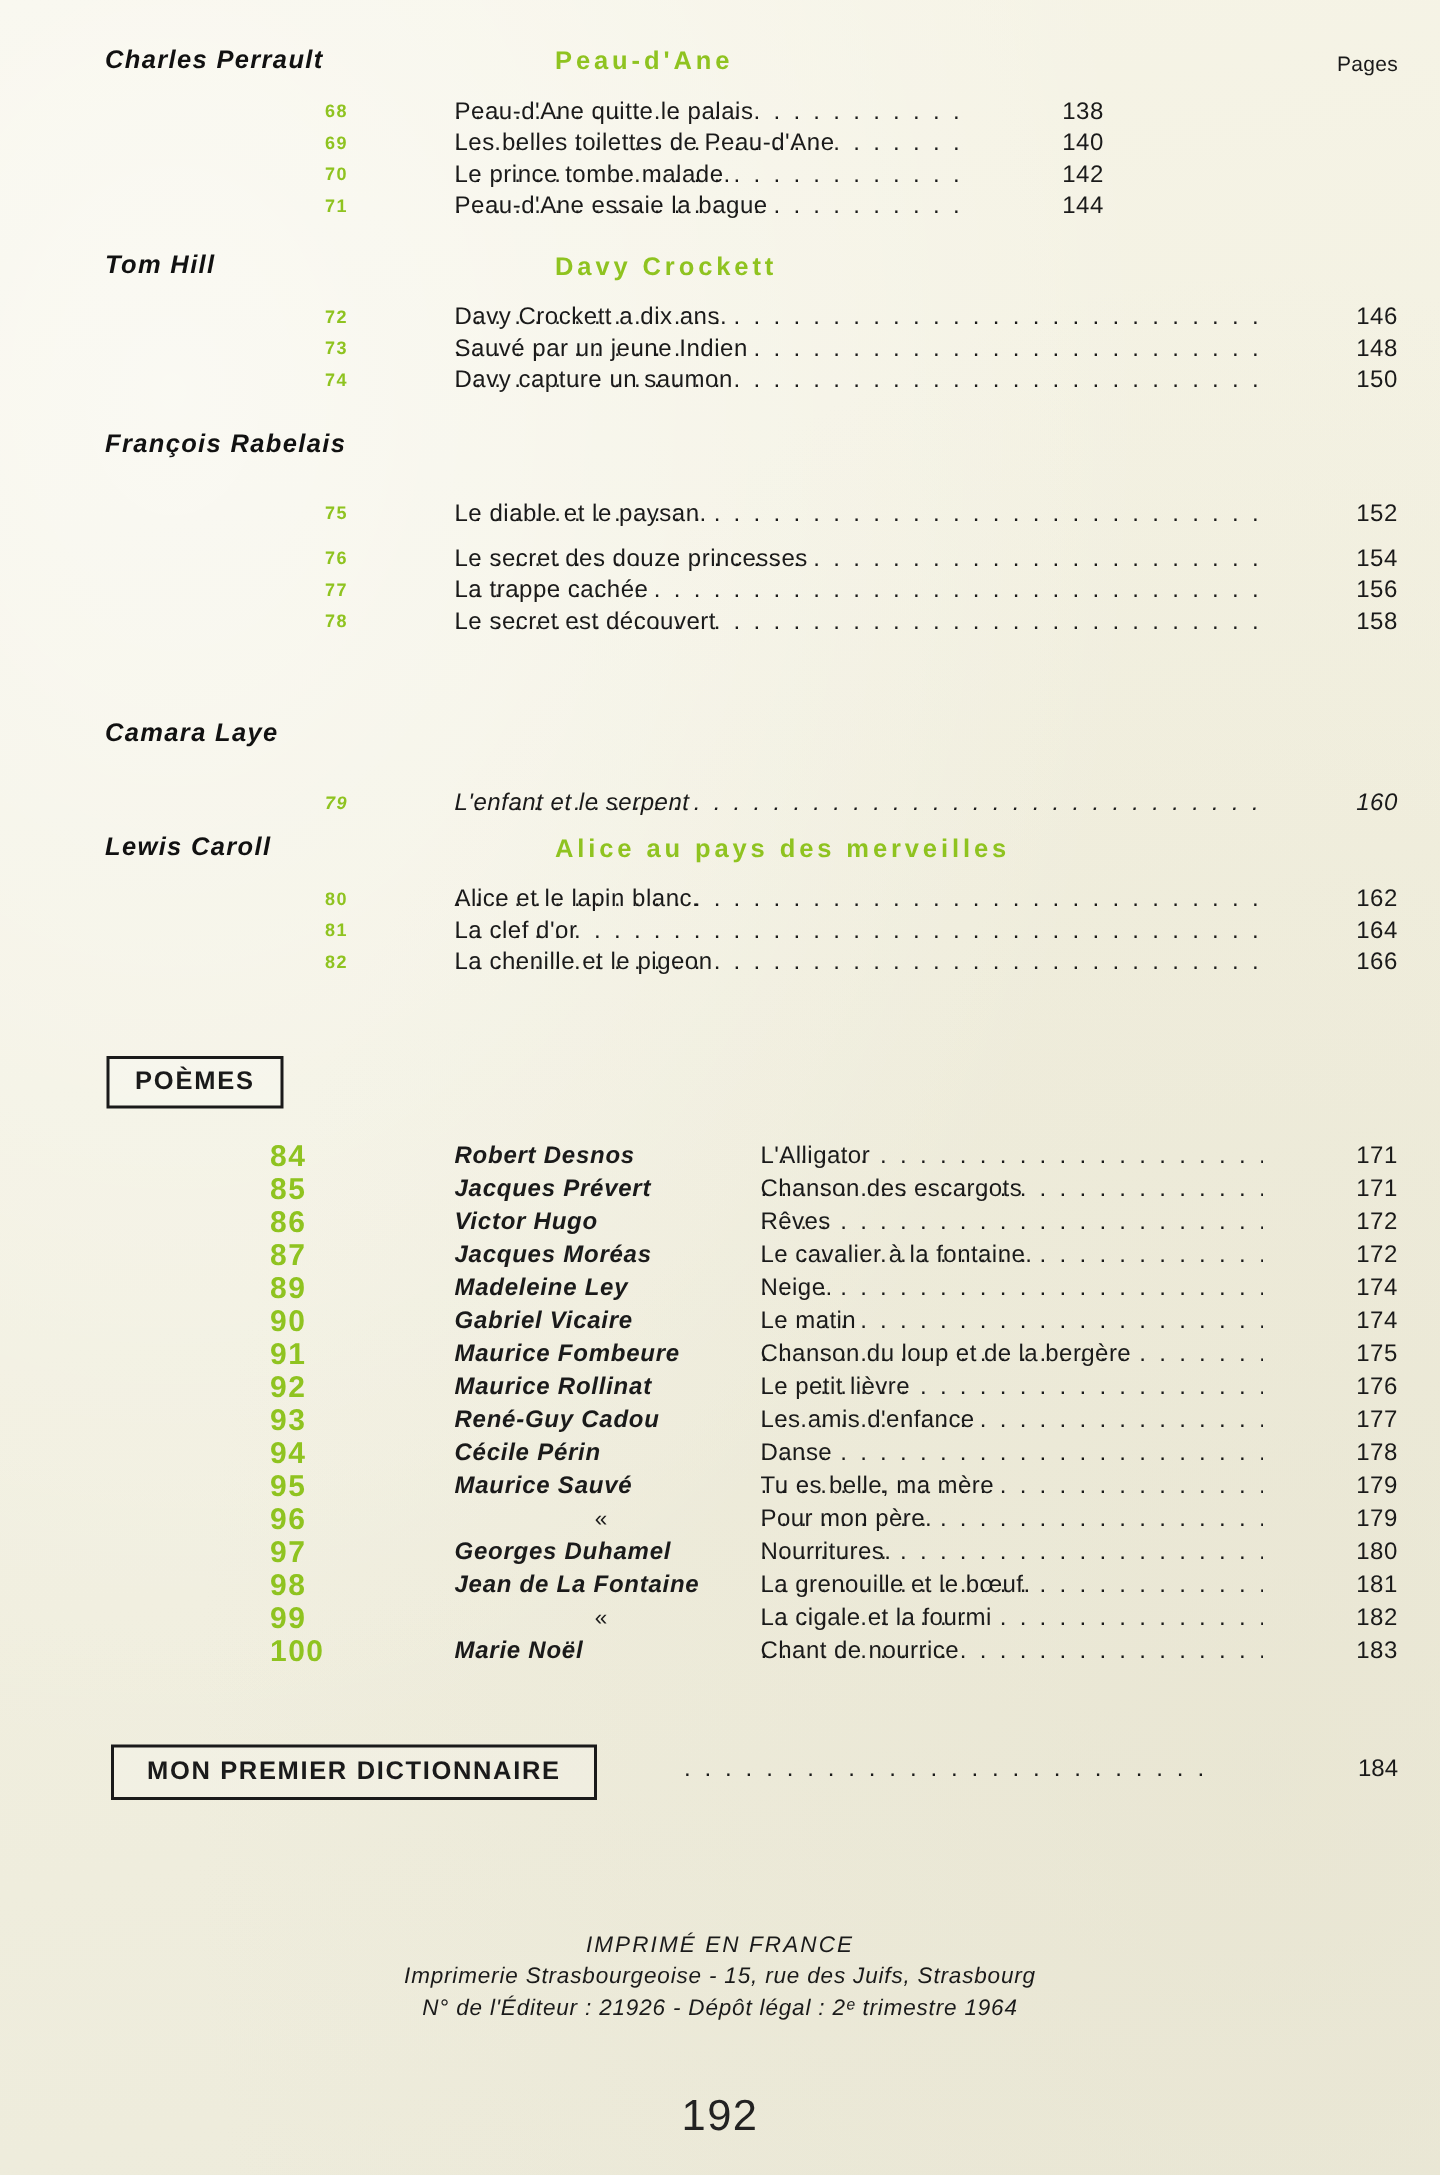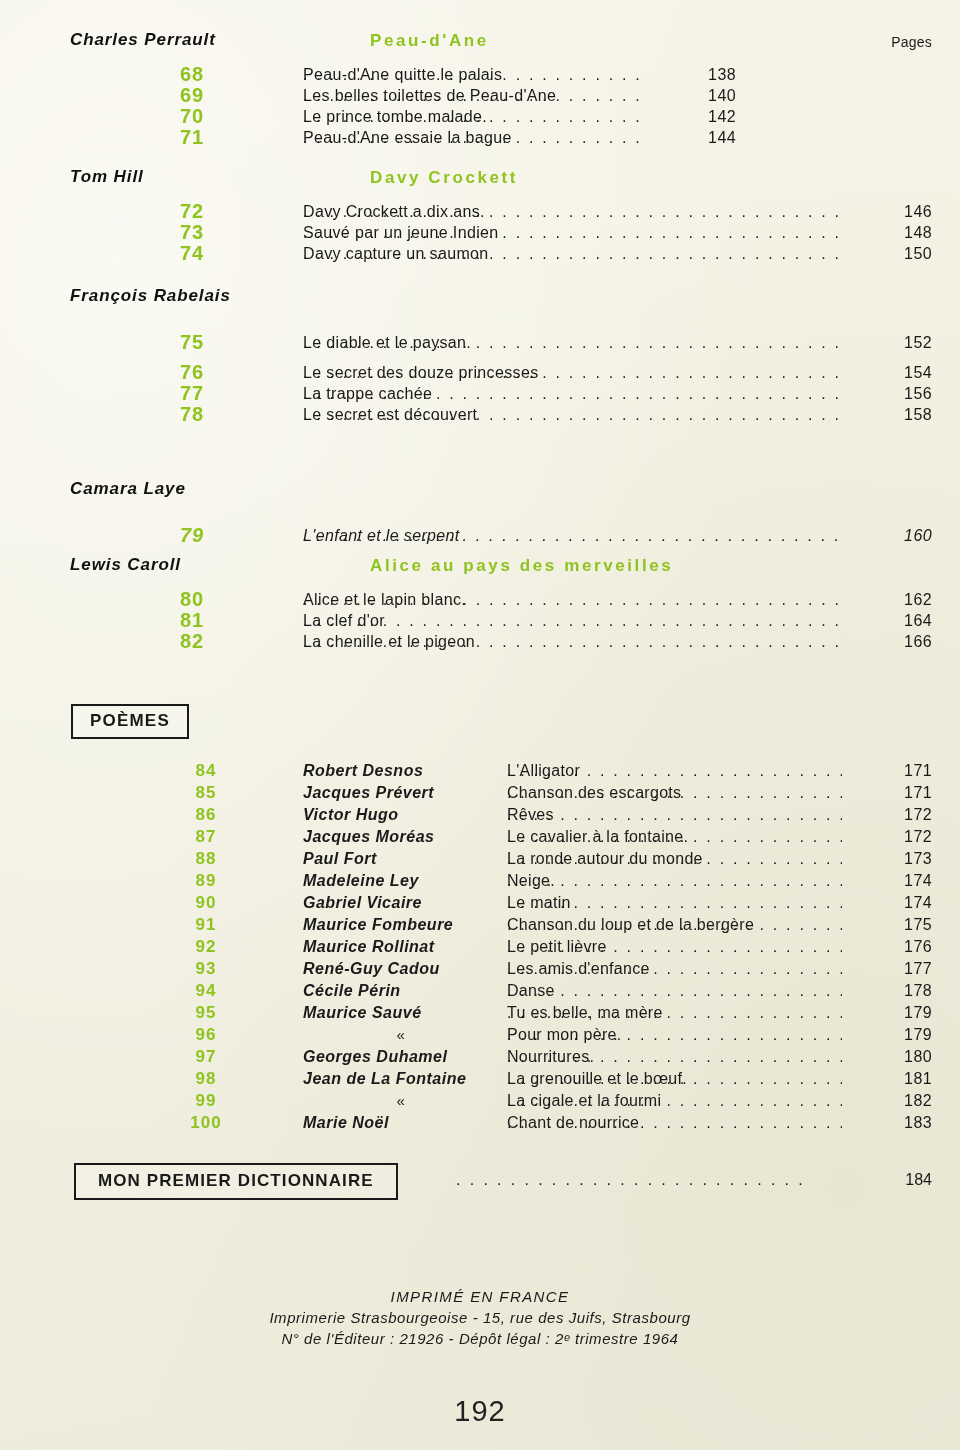--- a/index.html
+++ b/index.html
@@ -73,23 +73,23 @@
 
   .entry {
     position: relative;
     height: 21px;
     line-height: 21px;
   }
   .entry .num {
     position: absolute;
     left: 180px;
     width: 52px;
-    text-align: left;
-    font-weight: bold;
-    font-size: 20px;
+    text-align: right;
+    font-weight: bold;
+    font-size: 12px;
     color: #8fc320;
     letter-spacing: 1px;
   }
   .entry .label {
     position: absolute;
     left: 303px;
     font-size: 16px;
     letter-spacing: 0.35px;
     white-space: nowrap;
     background: transparent;
@@ -144,23 +144,23 @@
   }
   .poem {
     position: relative;
     height: 22px;
     line-height: 22px;
   }
   .poem .num {
     position: absolute;
     left: 180px;
     width: 52px;
-    text-align: center;
-    font-weight: bold;
-    font-size: 17px;
+    text-align: left;
+    font-weight: bold;
+    font-size: 20px;
     color: #8fc320;
     letter-spacing: 1px;
   }
   .poem .pauthor {
     position: absolute;
     left: 303px;
     width: 200px;
     font-style: italic;
     font-weight: bold;
     font-size: 16px;
@@ -447,27 +447,20 @@
         <span class="pg">172</span>
       </div>
       <div class="poem">
         <span class="num">87</span>
         <span class="pauthor">Jacques Moréas</span>
         <span class="leader"></span>
         <span class="ptitle">Le cavalier à la fontaine.</span>
         <span class="pg">172</span>
       </div>
       <div class="poem">
-        <span class="num">88</span>
-        <span class="pauthor">Paul Fort</span>
-        <span class="leader"></span>
-        <span class="ptitle">La ronde autour du monde</span>
-        <span class="pg">173</span>
-      </div>
-      <div class="poem">
         <span class="num">89</span>
         <span class="pauthor">Madeleine Ley</span>
         <span class="leader"></span>
         <span class="ptitle">Neige.</span>
         <span class="pg">174</span>
       </div>
       <div class="poem">
         <span class="num">90</span>
         <span class="pauthor">Gabriel Vicaire</span>
         <span class="leader"></span>

